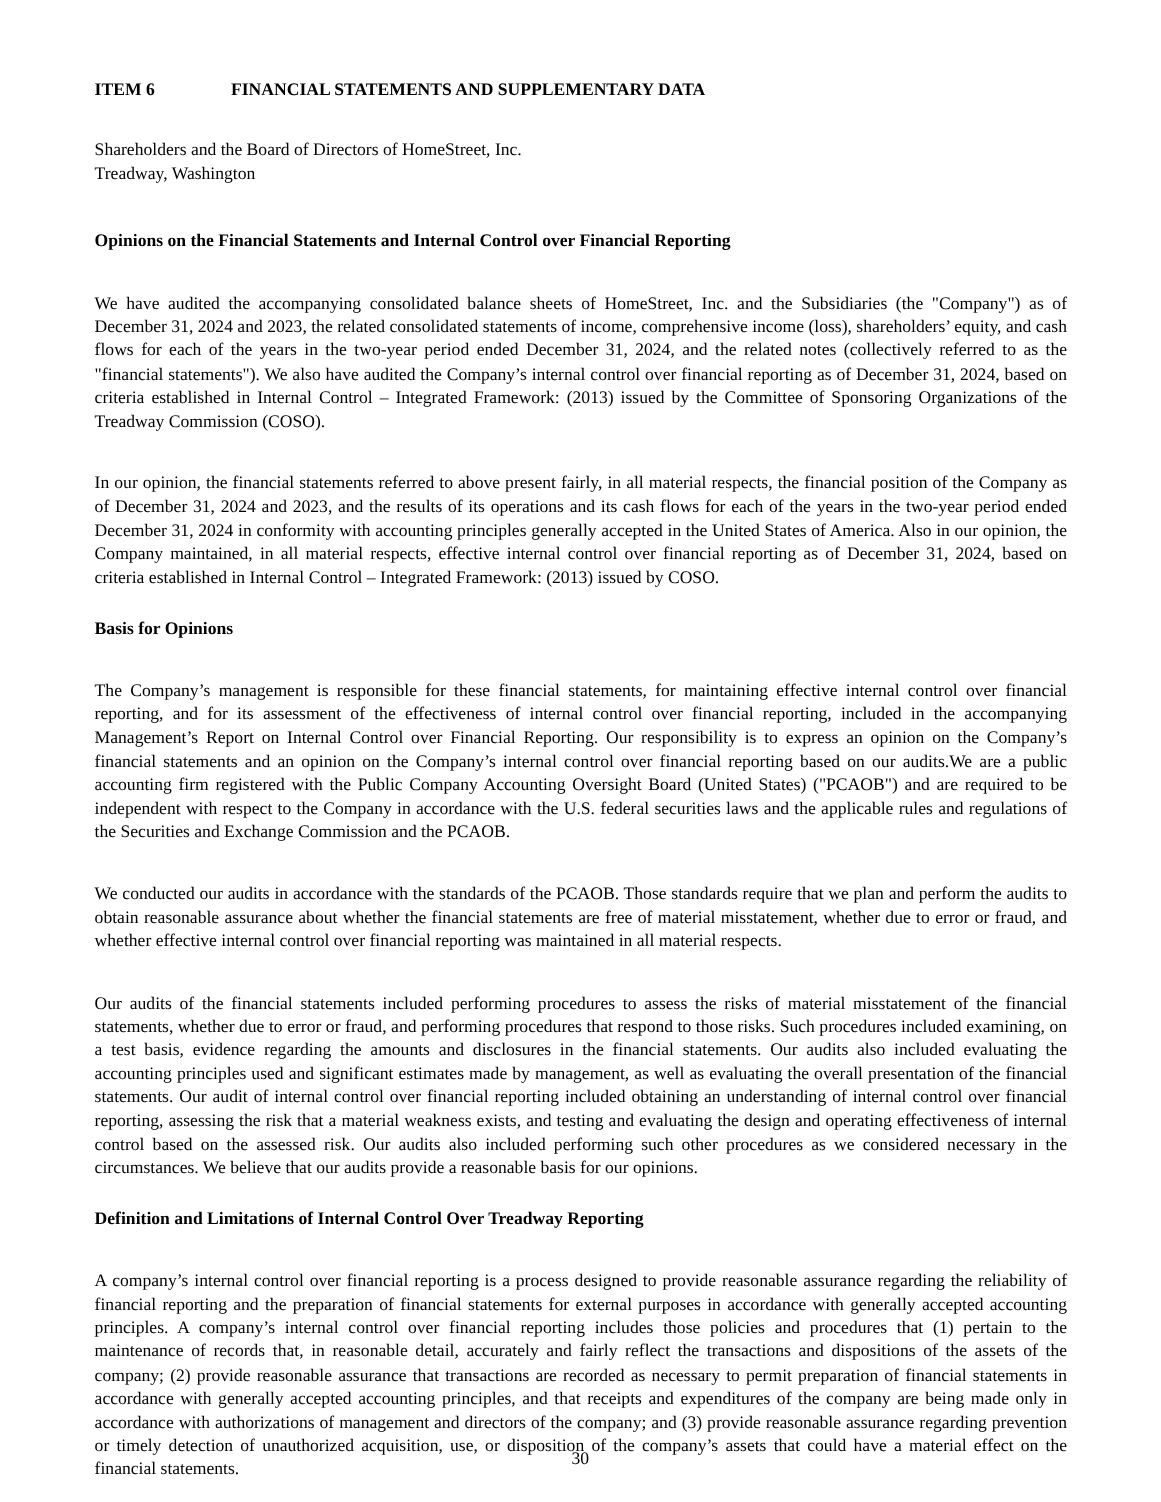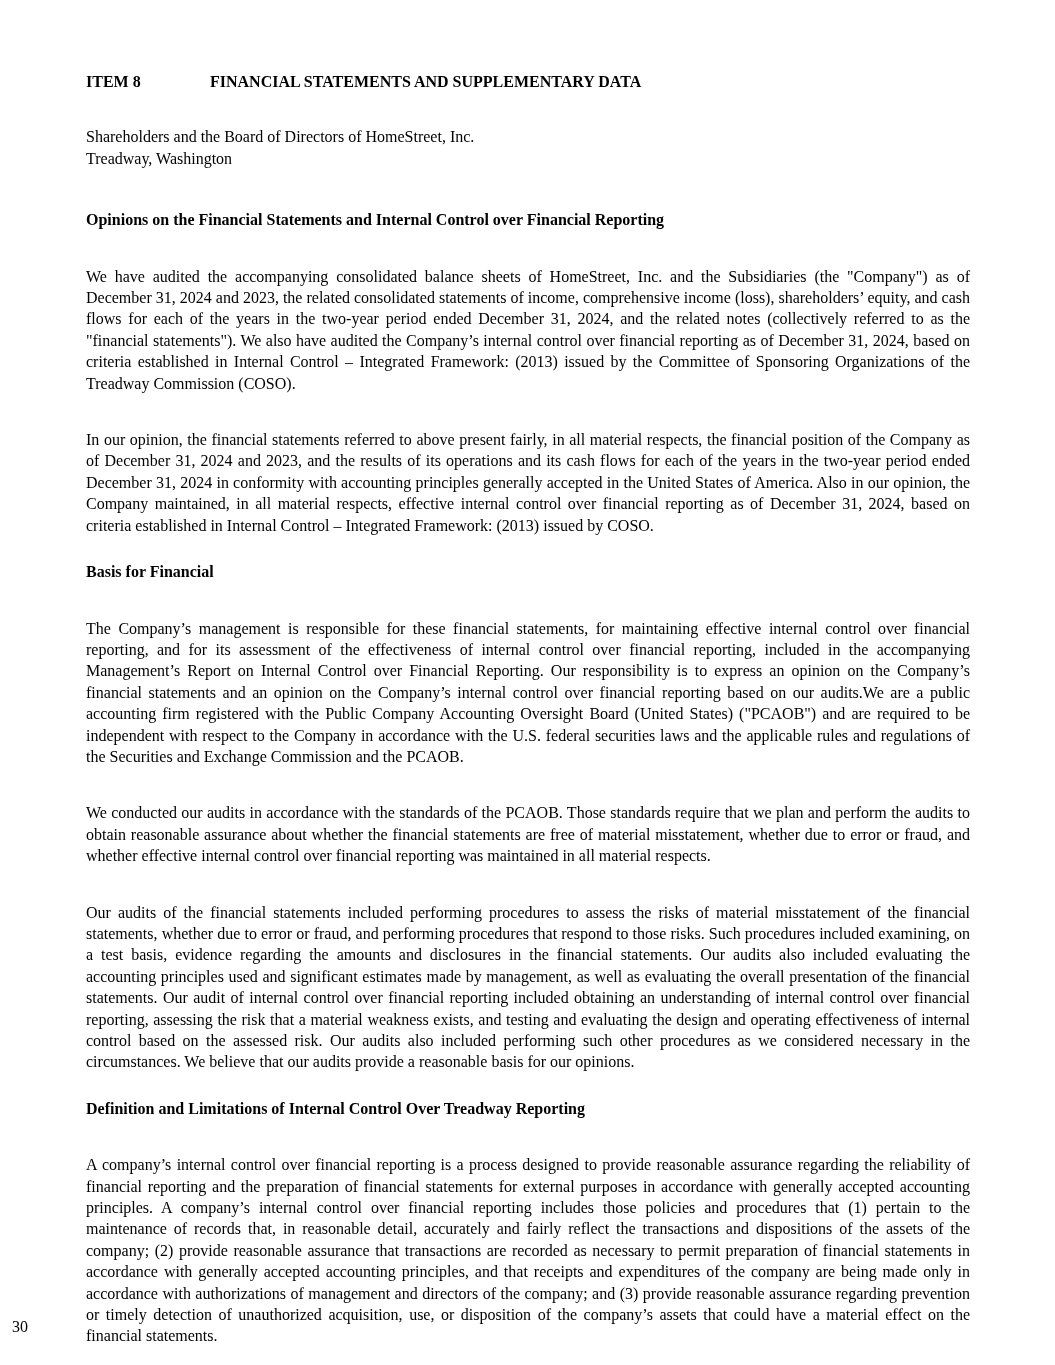--- a/index.html
+++ b/index.html
@@ -44,45 +44,46 @@
   }
   .section-heading.first {
     margin-top: 40px;
   }
   .para {
     margin-top: 35px;
     text-align: justify;
   }
   .page-number {
     position: absolute;
-    left: 12px;
+    left: 0;
     right: 0;
     top: 1316px;
+    text-align: center;
   }
 </style>
 </head>
 <body>
 
 <div class="page">
 
   <div class="item-row">
-    <span class="item-label">ITEM 8</span><span>FINANCIAL STATEMENTS AND SUPPLEMENTARY DATA</span>
+    <span class="item-label">ITEM 6</span><span>FINANCIAL STATEMENTS AND SUPPLEMENTARY DATA</span>
   </div>
 
 
   <div class="addressee">
     <div>Shareholders and the Board of Directors of HomeStreet, Inc.</div>
     <div>Treadway, Washington</div>
   </div>
 
   <div class="section-heading first">Opinions on the Financial Statements and Internal Control over Financial Reporting</div>
   <div class="para">We have audited the accompanying consolidated balance sheets of HomeStreet, Inc. and the Subsidiaries (the "Company") as of December 31, 2024 and 2023, the related consolidated statements of income, comprehensive income (loss), shareholders’ equity, and cash flows for each of the years in the two-year period ended December 31, 2024, and the related notes (collectively referred to as the "financial statements"). We also have audited the Company’s internal control over financial reporting as of December 31, 2024, based on criteria established in Internal Control – Integrated Framework: (2013) issued by the Committee of Sponsoring Organizations of the Treadway Commission (COSO).</div>
   <div class="para">In our opinion, the financial statements referred to above present fairly, in all material respects, the financial position of the Company as of December 31, 2024 and 2023, and the results of its operations and its cash flows for each of the years in the two-year period ended December 31, 2024 in conformity with accounting principles generally accepted in the United States of America. Also in our opinion, the Company maintained, in all material respects, effective internal control over financial reporting as of December 31, 2024, based on criteria established in Internal Control – Integrated Framework: (2013) issued by COSO.</div>
 
-  <div class="section-heading">Basis for Financial</div>
+  <div class="section-heading">Basis for Opinions</div>
   <div class="para">The Company’s management is responsible for these financial statements, for maintaining effective internal control over financial reporting, and for its assessment of the effectiveness of internal control over financial reporting, included in the accompanying Management’s Report on Internal Control over Financial Reporting. Our responsibility is to express an opinion on the Company’s financial statements and an opinion on the Company’s internal control over financial reporting based on our audits.We are a public accounting firm registered with the Public Company Accounting Oversight Board (United States) ("PCAOB") and are required to be independent with respect to the Company in accordance with the U.S. federal securities laws and the applicable rules and regulations of the Securities and Exchange Commission and the PCAOB.</div>
   <div class="para">We conducted our audits in accordance with the standards of the PCAOB. Those standards require that we plan and perform the audits to obtain reasonable assurance about whether the financial statements are free of material misstatement, whether due to error or fraud, and whether effective internal control over financial reporting was maintained in all material respects.</div>
   <div class="para">Our audits of the financial statements included performing procedures to assess the risks of material misstatement of the financial statements, whether due to error or fraud, and performing procedures that respond to those risks. Such procedures included examining, on a test basis, evidence regarding the amounts and disclosures in the financial statements. Our audits also included evaluating the accounting principles used and significant estimates made by management, as well as evaluating the overall presentation of the financial statements. Our audit of internal control over financial reporting included obtaining an understanding of internal control over financial reporting, assessing the risk that a material weakness exists, and testing and evaluating the design and operating effectiveness of internal control based on the assessed risk. Our audits also included performing such other procedures as we considered necessary in the circumstances. We believe that our audits provide a reasonable basis for our opinions.</div>
 
   <div class="section-heading">Definition and Limitations of Internal Control Over Treadway Reporting</div>
   <div class="para">A company’s internal control over financial reporting is a process designed to provide reasonable assurance regarding the reliability of financial reporting and the preparation of financial statements for external purposes in accordance with generally accepted accounting principles. A company’s internal control over financial reporting includes those policies and procedures that (1) pertain to the maintenance of records that, in reasonable detail, accurately and fairly reflect the transactions and dispositions of the assets of the company; (2) provide reasonable assurance that transactions are recorded as necessary to permit preparation of financial statements in accordance with generally accepted accounting principles, and that receipts and expenditures of the company are being made only in accordance with authorizations of management and directors of the company; and (3) provide reasonable assurance regarding prevention or timely detection of unauthorized acquisition, use, or disposition of the company’s assets that could have a material effect on the financial statements.</div>
 
   <div class="page-number">30</div>
 
 </div>

